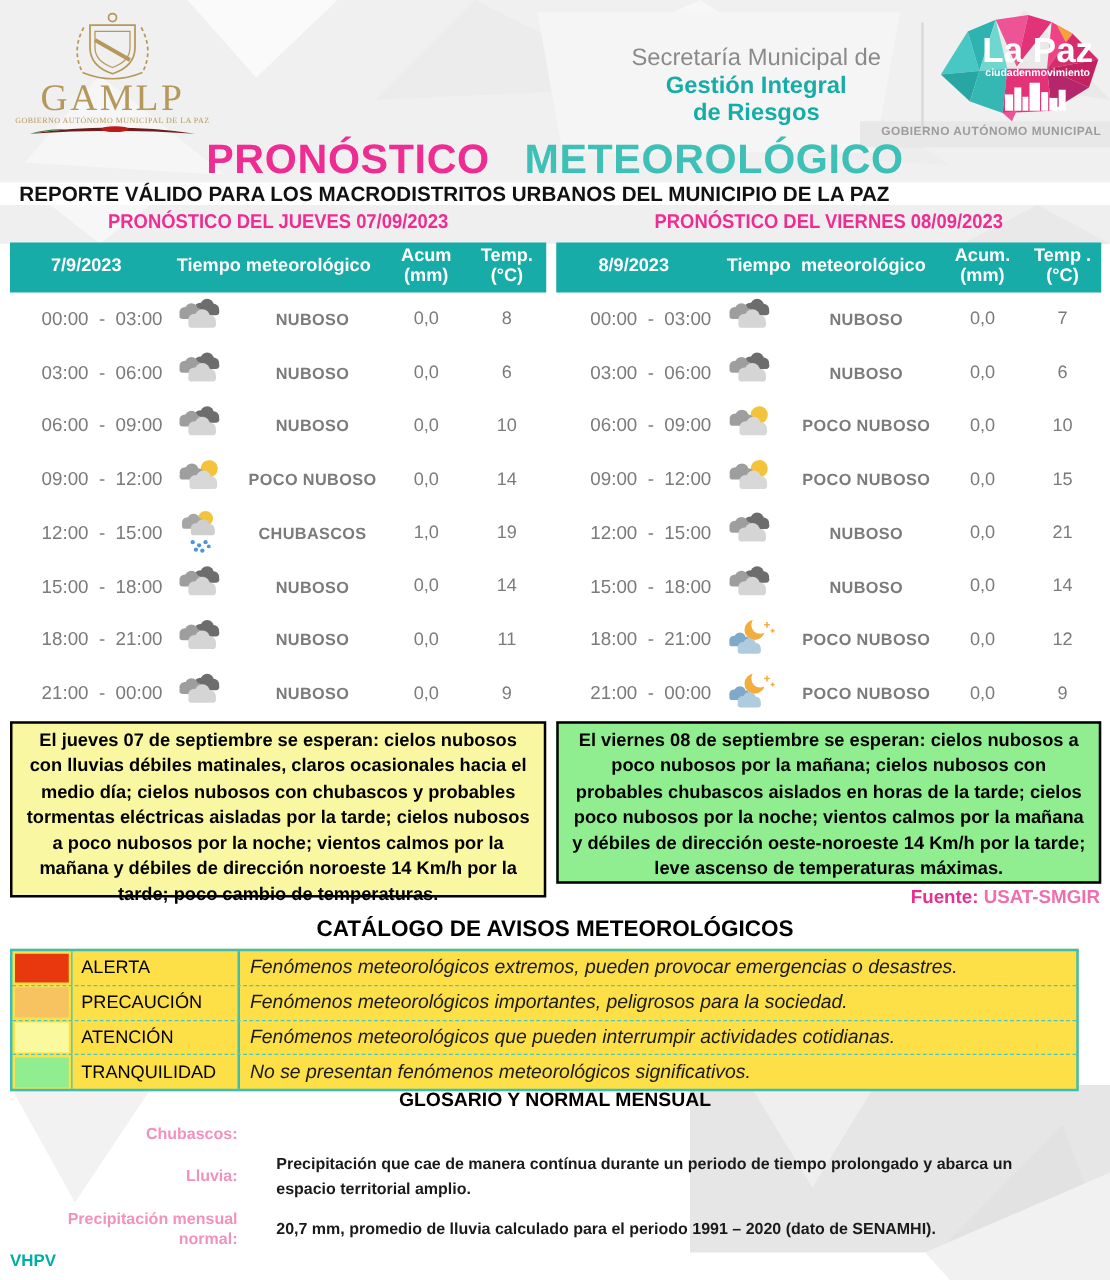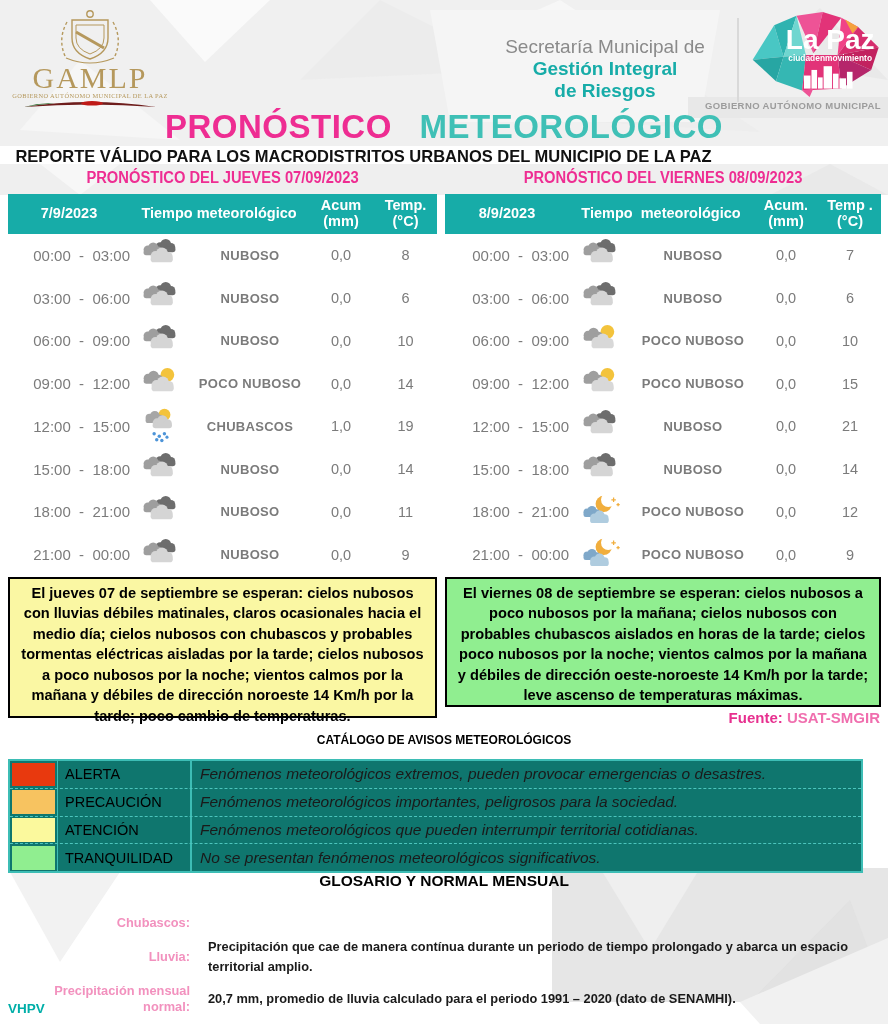--- a/index.html
+++ b/index.html
@@ -51,34 +51,34 @@
   .summary{border:2.5px solid #000;font-weight:bold;font-size:14.6px;line-height:1.4;
            text-align:center;padding:4px 9px;box-sizing:border-box;color:#000;}
   #summary-0{left:8px;top:577px;width:429px;height:141px;}
   #summary-1{left:445px;top:577px;width:436px;height:130px;}
 
   #fuente{right:8px;top:709px;font-size:15px;font-weight:bold;text-align:left;}
   #fuente .f-label{color:var(--c-fuente-label,#E7308F);}
   #fuente .f-value{color:var(--c-fuente-value,#F06EAE);}
 
   
-  #catalog-title{left:0;top:733px;width:888px;text-align:center;font-size:12px;font-weight:bold;color:#000;}
-  #catalog{left:8px;top:759px;width:851px;border:2px solid var(--c-border-teal,#3DBDB5);background:#0f766e;}
+  #catalog-title{left:0;top:733px;width:888px;text-align:center;font-size:18px;font-weight:bold;color:#000;}
+  #catalog{left:8px;top:759px;width:851px;border:2px solid var(--c-border-teal,#3DBDB5);background:#fde047;}
   .crow{display:grid;grid-template-columns:47px 133px 1fr;height:26.8px;align-items:stretch;}
   .crow + .crow{border-top:1px dashed #4CC5BD;}
   .cswatch{margin:1.5px 2px;}
   .clabel{border-left:1px solid var(--c-border-teal,#3DBDB5);display:flex;align-items:center;
           padding-left:7px;font-size:14.5px;color:#000;}
   .cdesc{border-left:2px solid var(--c-border-teal,#3DBDB5);display:flex;align-items:center;
          padding-left:8px;font-size:15.5px;font-style:italic;color:#1a1a1a;}
 
   
   #glossary{left:0;top:872px;width:888px;}
-  #glossary-title{text-align:center;font-size:15.5px;font-weight:bold;color:#000;margin-bottom:25px;}
-  .grow{display:flex;align-items:center;margin:0 36px 6px 40px;gap:18px;}
+  #glossary-title{text-align:center;font-size:15.5px;font-weight:bold;color:#000;margin-bottom:9px;}
+  .grow{display:flex;align-items:center;margin:0 36px 6px 40px;gap:31px;}
   .gterm{width:150px;flex:0 0 150px;text-align:right;color:var(--c-term-pink,#F291BE);
          font-weight:bold;font-size:12.8px;line-height:1.25;}
   .gdef{flex:1;color:#1a1a1a;font-weight:bold;font-size:12.8px;line-height:1.55;}
 
   #footer-initials{left:8px;top:1001px;color:var(--c-footer-teal,#00AEA8);font-weight:bold;font-size:13.5px;}
 </style>
 </head>
 <body>
 
 <div id="page">
@@ -743,21 +743,21 @@
 
   <div class="crow">
     <span class="cswatch" style="background: rgb(247, 195, 96);"></span>
     <span class="clabel">PRECAUCIÓN</span>
     <span class="cdesc">Fenómenos meteorológicos importantes, peligrosos para la sociedad.</span>
   </div>
 
   <div class="crow">
     <span class="cswatch" style="background: rgb(251, 249, 157);"></span>
     <span class="clabel">ATENCIÓN</span>
-    <span class="cdesc">Fenómenos meteorológicos que pueden interrumpir territorial cotidianas.</span>
+    <span class="cdesc">Fenómenos meteorológicos que pueden interrumpir actividades cotidianas.</span>
   </div>
 
   <div class="crow">
     <span class="cswatch" style="background: rgb(144, 238, 144);"></span>
     <span class="clabel">TRANQUILIDAD</span>
     <span class="cdesc">No se presentan fenómenos meteorológicos significativos.</span>
   </div>
 </div>
 
   <div class="abs" id="glossary">

